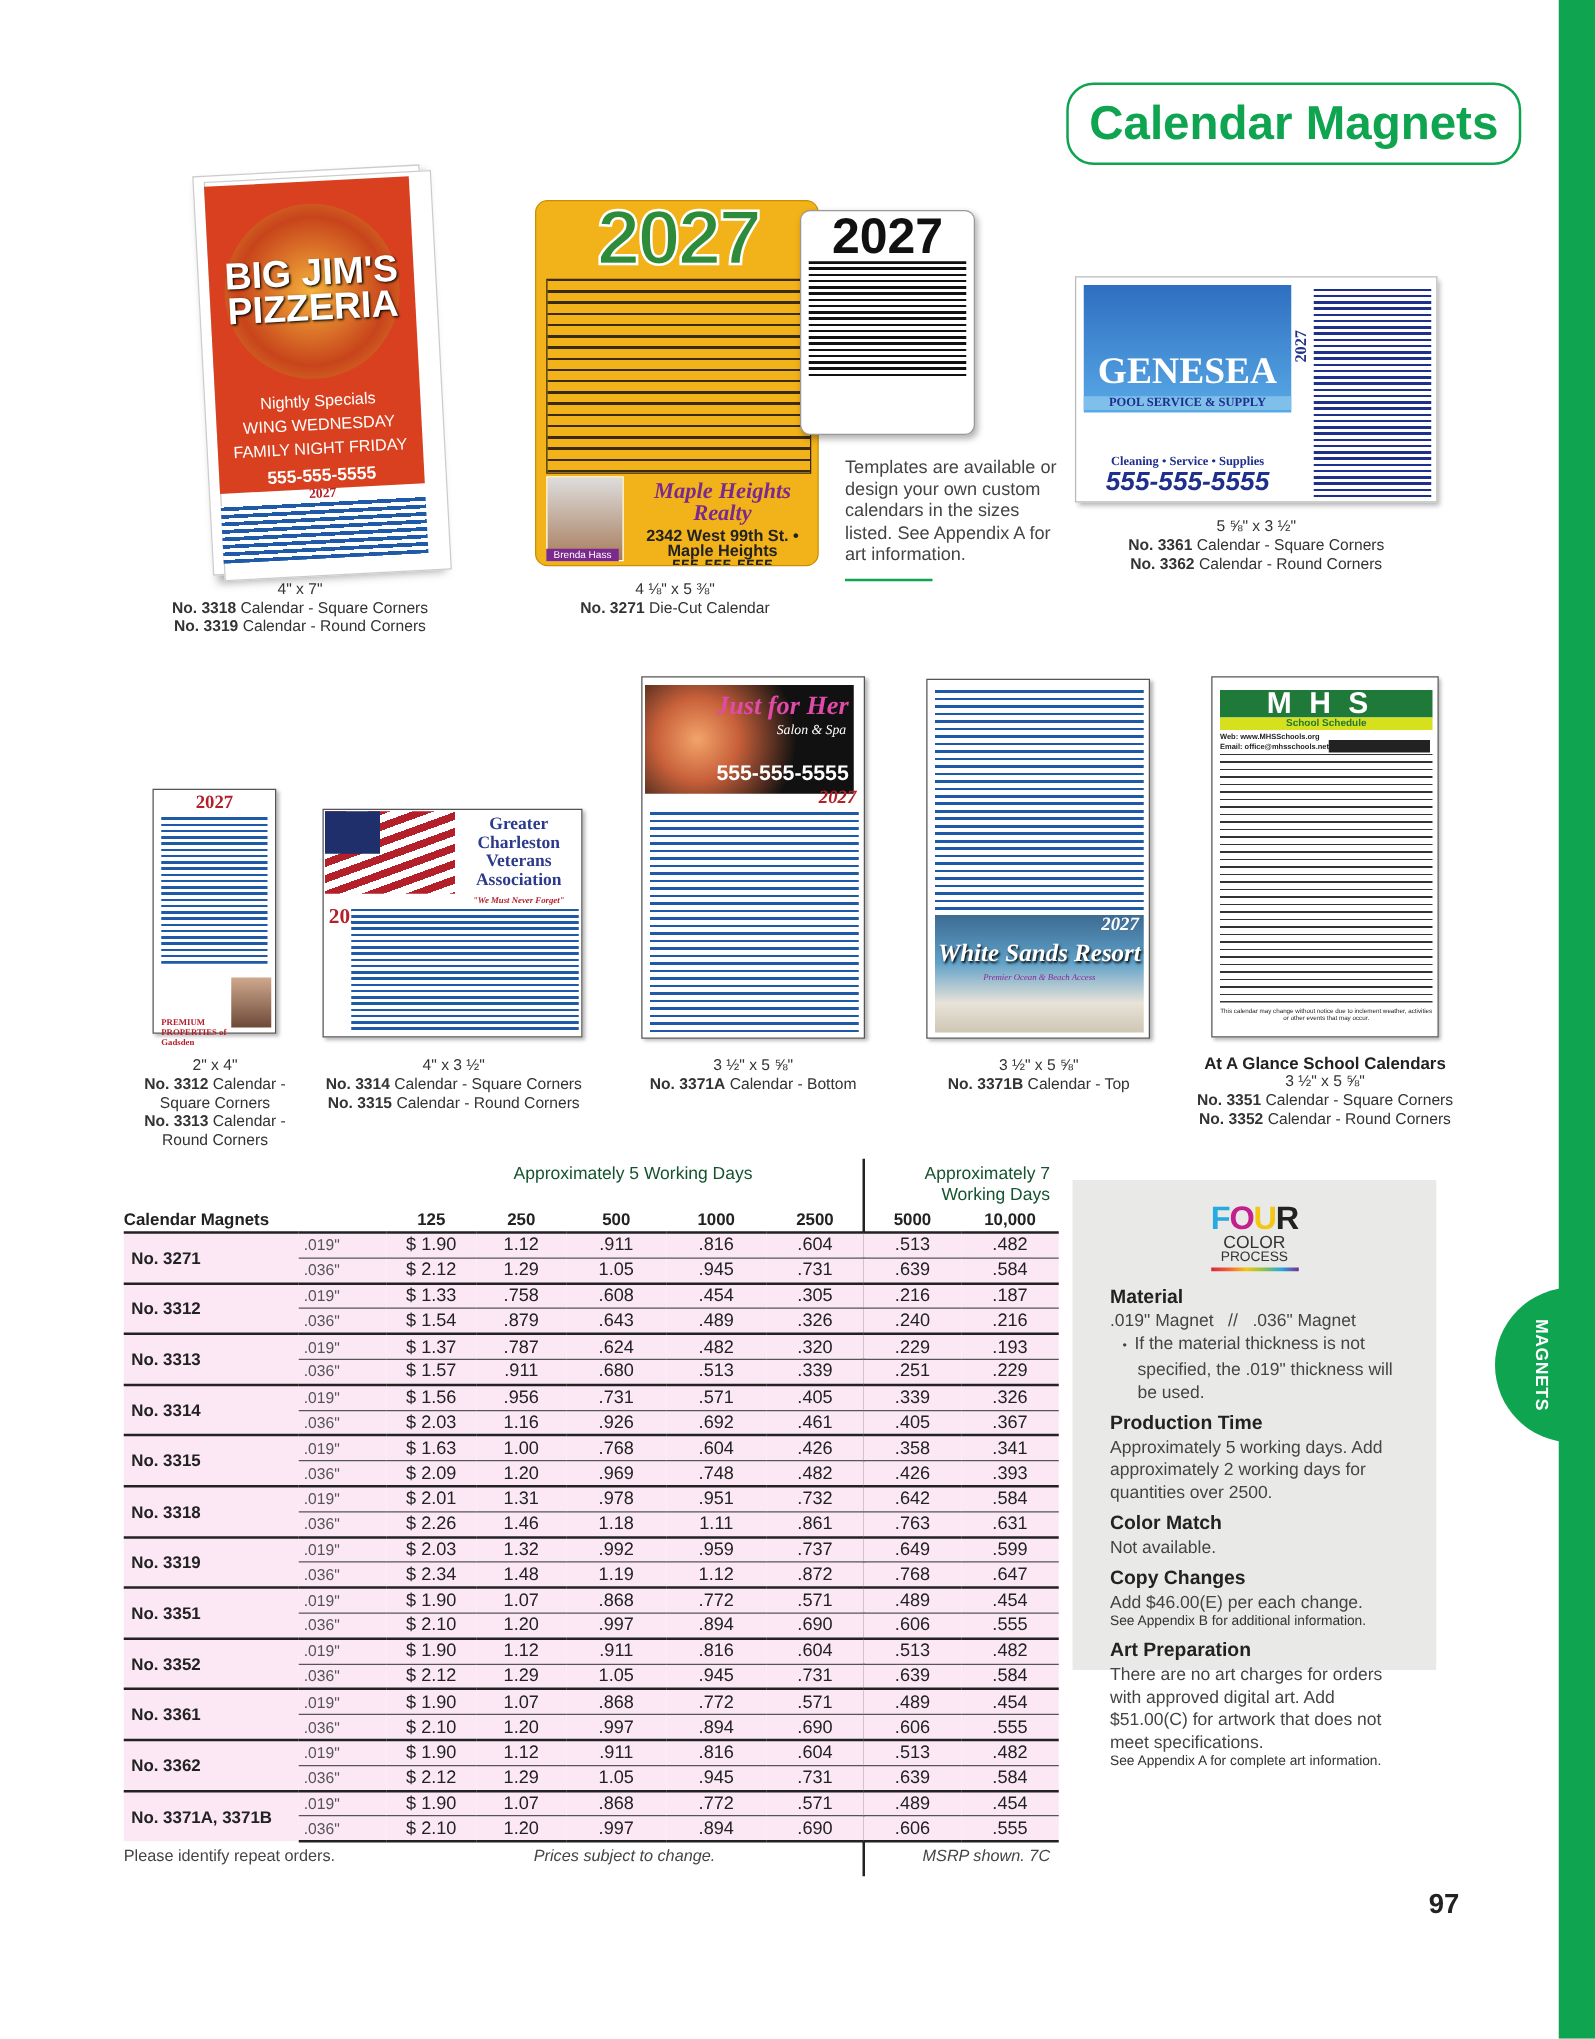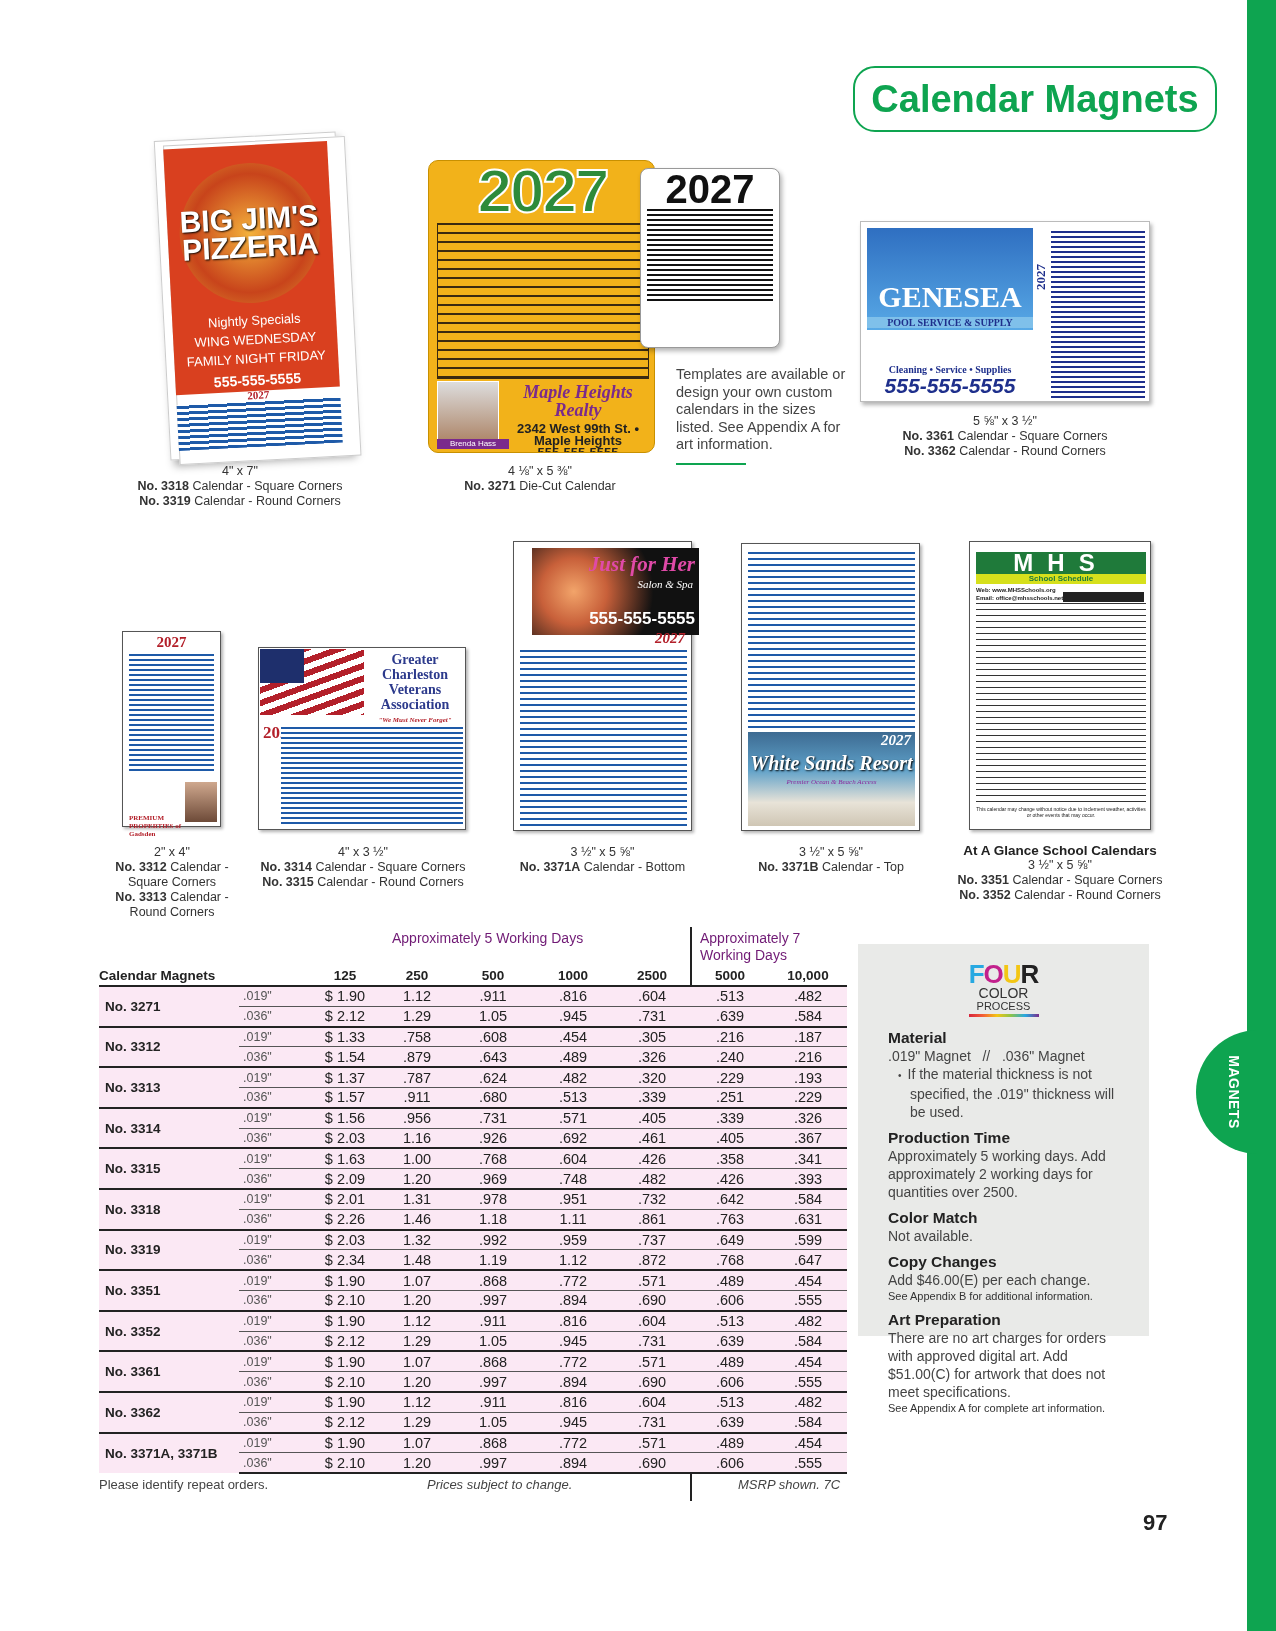--- a/index.html
+++ b/index.html
@@ -25,21 +25,21 @@
   .pizza-top .spec { font-size: 13px; margin-top: 8px; line-height: 19px; }
   .pizza-top .phone { font-weight: bold; font-size: 14px; margin-top: 4px; }
   .mini-cal { background: repeating-linear-gradient(0deg, #1e5aa8 0 3px, #fff 3px 6px); }
   .pizza-cal { position: absolute; left: 8px; right: 8px; top: 264px; bottom: 8px; }
   .pizza-year { position: absolute; left: 0; right: 0; top: 252px; text-align: center; color: #b3202a; font-size: 11px; font-weight: bold; font-family: "Liberation Serif", serif; }
 
   .maple { position: absolute; left: 428px; top: 160px; width: 227px; height: 293px; background: #f2b21a; border-radius: 10px; border: 1px solid #c89000; overflow: hidden; }
   .maple .yr { position: absolute; left: 0; top: -6px; width: 227px; text-align: center; font-size: 62px; font-weight: bold; color: #2e8b3a; -webkit-text-stroke: 2px #fff; letter-spacing: -2px; }
   .maple .cal { position: absolute; left: 8px; top: 62px; width: 212px; height: 156px; background: repeating-linear-gradient(0deg, #3a2a10 0 2px, #f2b21a 2px 9px); border: 1px solid #3a2a10; }
   .maple .photo { position: absolute; left: 8px; top: 220px; width: 62px; height: 68px; background: linear-gradient(#ddd, #a87c5c); border: 1px solid #fff; }
-  .maple .badge { position: absolute; left: 8px; top: 278px; width: 72px; height: 10px; background: #7a2a8c; color: #fff; font-size: 8px; text-align: center; }
+  .maple .badge { position: absolute; left: 8px; top: 278px; width: 58px; height: 10px; background: #7a2a8c; color: #fff; font-size: 8px; text-align: center; }
   .maple .name { position: absolute; left: 74px; top: 222px; width: 150px; text-align: center; color: #7a2a8c; font-family: "Liberation Serif", serif; font-style: italic; font-size: 18px; line-height: 18px; font-weight: bold; }
   .maple .addr { position: absolute; left: 74px; top: 262px; width: 150px; text-align: center; font-size: 13px; font-weight: bold; color: #222; line-height: 12px; }
 
   .white-cal { position: absolute; left: 640px; top: 168px; width: 140px; height: 180px; background: #fff; border: 1px solid #999; border-radius: 8px; box-shadow: 2px 3px 5px rgba(0,0,0,0.3); overflow: hidden; }
   .white-cal .yr { text-align: center; font-size: 40px; font-weight: bold; color: #111; line-height: 40px; }
   .white-cal .cal { margin: 0 6px; height: 92px; background: repeating-linear-gradient(0deg, #111 0 2px, #fff 2px 5px); }
 
   .templates-note { position: absolute; left: 676px; top: 366px; width: 170px; font-size: 14.5px; line-height: 17.5px; color: #444; }
   .templates-rule { position: absolute; left: 676px; top: 463px; width: 70px; height: 2px; background: #0ea450; }
 
@@ -60,42 +60,42 @@
 
   .veterans { position: absolute; left: 258px; top: 647px; width: 208px; height: 183px; background: #fff; border: 1px solid #555; box-shadow: 2px 2px 3px rgba(0,0,0,0.3); padding-left: 24px; }
   .veterans .flag { position: absolute; left: 1px; top: 1px; width: 104px; height: 66px; background: repeating-linear-gradient(160deg, #b3202a 0 6px, #fff 6px 12px); }
   .veterans .flag::before { content: ""; position: absolute; left: 0; top: 0; width: 44px; height: 34px; background: #1e2f6c; }
   .veterans .org { position: absolute; left: 108px; top: 4px; width: 96px; text-align: center; color: #2c3a8c; font-family: "Liberation Serif", serif; font-weight: bold; font-size: 14px; line-height: 15px; }
   .veterans .motto { position: absolute; left: 104px; top: 68px; width: 104px; text-align: center; color: #b3202a; font-family: "Liberation Serif", serif; font-style: italic; font-size: 7px; font-weight: bold; }
   .veterans .yr { position: absolute; left: 4px; top: 76px; width: 14px; color: #b3202a; font-family: "Liberation Serif", serif; font-weight: bold; font-size: 17px; line-height: 18px; text-align: center; }
   .veterans .cal { position: absolute; left: 22px; top: 76px; width: 182px; height: 100px; background: repeating-linear-gradient(0deg, #1e5aa8 0 2px, #fff 2px 5px); }
 
   .justforher { position: absolute; left: 513px; top: 541px; width: 179px; height: 290px; background: #fff; border: 1px solid #555; box-shadow: 2px 2px 3px rgba(0,0,0,0.3); }
-  .justforher .photo { position: absolute; left: 18px; top: 6px; width: 167px; height: 87px; background: radial-gradient(circle at 25% 50%, #f2a46a 0%, #c8603a 25%, #111 60%); }
+  .justforher .photo { position: absolute; left: 2px; top: 6px; width: 167px; height: 87px; background: radial-gradient(circle at 25% 50%, #f2a46a 0%, #c8603a 25%, #111 60%); }
   .justforher .t1 { position: absolute; right: 4px; top: 4px; color: #e04aa8; font-family: "Liberation Serif", serif; font-style: italic; font-weight: bold; font-size: 21px; }
   .justforher .t2 { position: absolute; right: 6px; top: 30px; color: #fff; font-family: "Liberation Serif", serif; font-style: italic; font-size: 11px; }
   .justforher .ph { position: absolute; right: 4px; bottom: 6px; color: #fff; font-weight: bold; font-size: 17px; }
   .justforher .yr { position: absolute; right: 6px; top: 88px; color: #b3202a; font-family: "Liberation Serif", serif; font-style: italic; font-weight: bold; font-size: 15px; }
   .justforher .cal { position: absolute; left: 6px; top: 104px; width: 167px; height: 180px; background: repeating-linear-gradient(0deg, #1e5aa8 0 2px, #fff 2px 6px); }
 
   .whitesands { position: absolute; left: 741px; top: 543px; width: 179px; height: 288px; background: #fff; border: 1px solid #555; box-shadow: 2px 2px 3px rgba(0,0,0,0.3); }
   .whitesands .cal { position: absolute; left: 6px; top: 6px; width: 167px; height: 178px; background: repeating-linear-gradient(0deg, #1e5aa8 0 2px, #fff 2px 6px); }
   .whitesands .photo { position: absolute; left: 6px; top: 188px; width: 167px; height: 94px; background: linear-gradient(#3d6b92 0%, #5ea0c8 40%, #e8e3d8 75%, #cfc6b4 100%); }
   .whitesands .yr { position: absolute; right: 4px; top: 0; color: #fff; font-family: "Liberation Serif", serif; font-style: italic; font-weight: bold; font-size: 15px; }
   .whitesands .nm { position: absolute; left: 0; right: 0; top: 20px; text-align: center; color: #fff; font-family: "Liberation Serif", serif; font-style: italic; font-weight: bold; font-size: 20px; text-shadow: 1px 1px 2px #000; }
   .whitesands .tag { position: absolute; left: 0; right: 0; top: 46px; text-align: center; color: #8a2a9c; font-family: "Liberation Serif", serif; font-style: italic; font-size: 7px; }
 
   .mhs { position: absolute; left: 969px; top: 541px; width: 182px; height: 289px; background: #fff; border: 1px solid #555; box-shadow: 2px 2px 3px rgba(0,0,0,0.3); }
   .mhs .logo { position: absolute; left: 6px; top: 10px; width: 170px; height: 22px; background: #1f7a3a; color: #fff; font-weight: bold; font-size: 24px; line-height: 22px; text-align: center; letter-spacing: 14px; }
   .mhs .sched { position: absolute; left: 6px; top: 32px; width: 170px; height: 10px; background: #d6e01c; color: #1f7a3a; font-size: 8px; font-weight: bold; text-align: center; line-height: 10px; }
   .mhs .info { position: absolute; left: 6px; top: 44px; width: 170px; font-size: 6px; line-height: 8px; color: #222; font-weight: bold; }
   .mhs .yrbadge { position: absolute; right: 6px; top: 50px; background: #222; color: #fff; font-size: 8px; font-weight: bold; font-style: italic; padding: 12px 3px; text-decoration: underline; }
   .mhs .cal { position: absolute; left: 6px; top: 60px; width: 170px; height: 200px; background: repeating-linear-gradient(0deg, #333 0 1px, #fff 1px 6px); }
   .mhs .note { position: absolute; left: 6px; top: 264px; width: 170px; font-size: 5px; text-align: center; color: #222; line-height: 6px; }
-  .group-head { position: absolute; top: 0; font-size: 14px; color: #701a75; text-align: left; line-height: 17px; }
+  .group-head { position: absolute; top: 0; font-size: 14px; color: #14532d; text-align: right; line-height: 17px; }
   .vline { position: absolute; left: 690px; top: 927px; width: 2px; height: 574px; background: #222; }
   table.prices { position: absolute; left: 99px; top: 965px; width: 748px; border-collapse: collapse; font-family: "Liberation Sans", sans-serif; }
   table.prices th { font-size: 13.5px; font-weight: bold; color: #222; height: 21px; text-align: center; border-bottom: 2px solid #222; }
   table.prices th.first { text-align: left; }
   table.prices td { height: 20.3px; font-size: 14.5px; color: #222; text-align: center; background: #fbe8f4; }
   table.prices td.model { text-align: left; font-weight: bold; font-size: 13.5px; padding-left: 6px; }
   table.prices td.thick { font-size: 12.5px; color: #555; text-align: left; padding-left: 4px; }
   table.prices tr.r2 td { border-top: 1px solid #555; }
   table.prices tr.r1 td { border-top: 2px solid #222; }
   table.prices tr.last td { border-bottom: 2px solid #222; }

